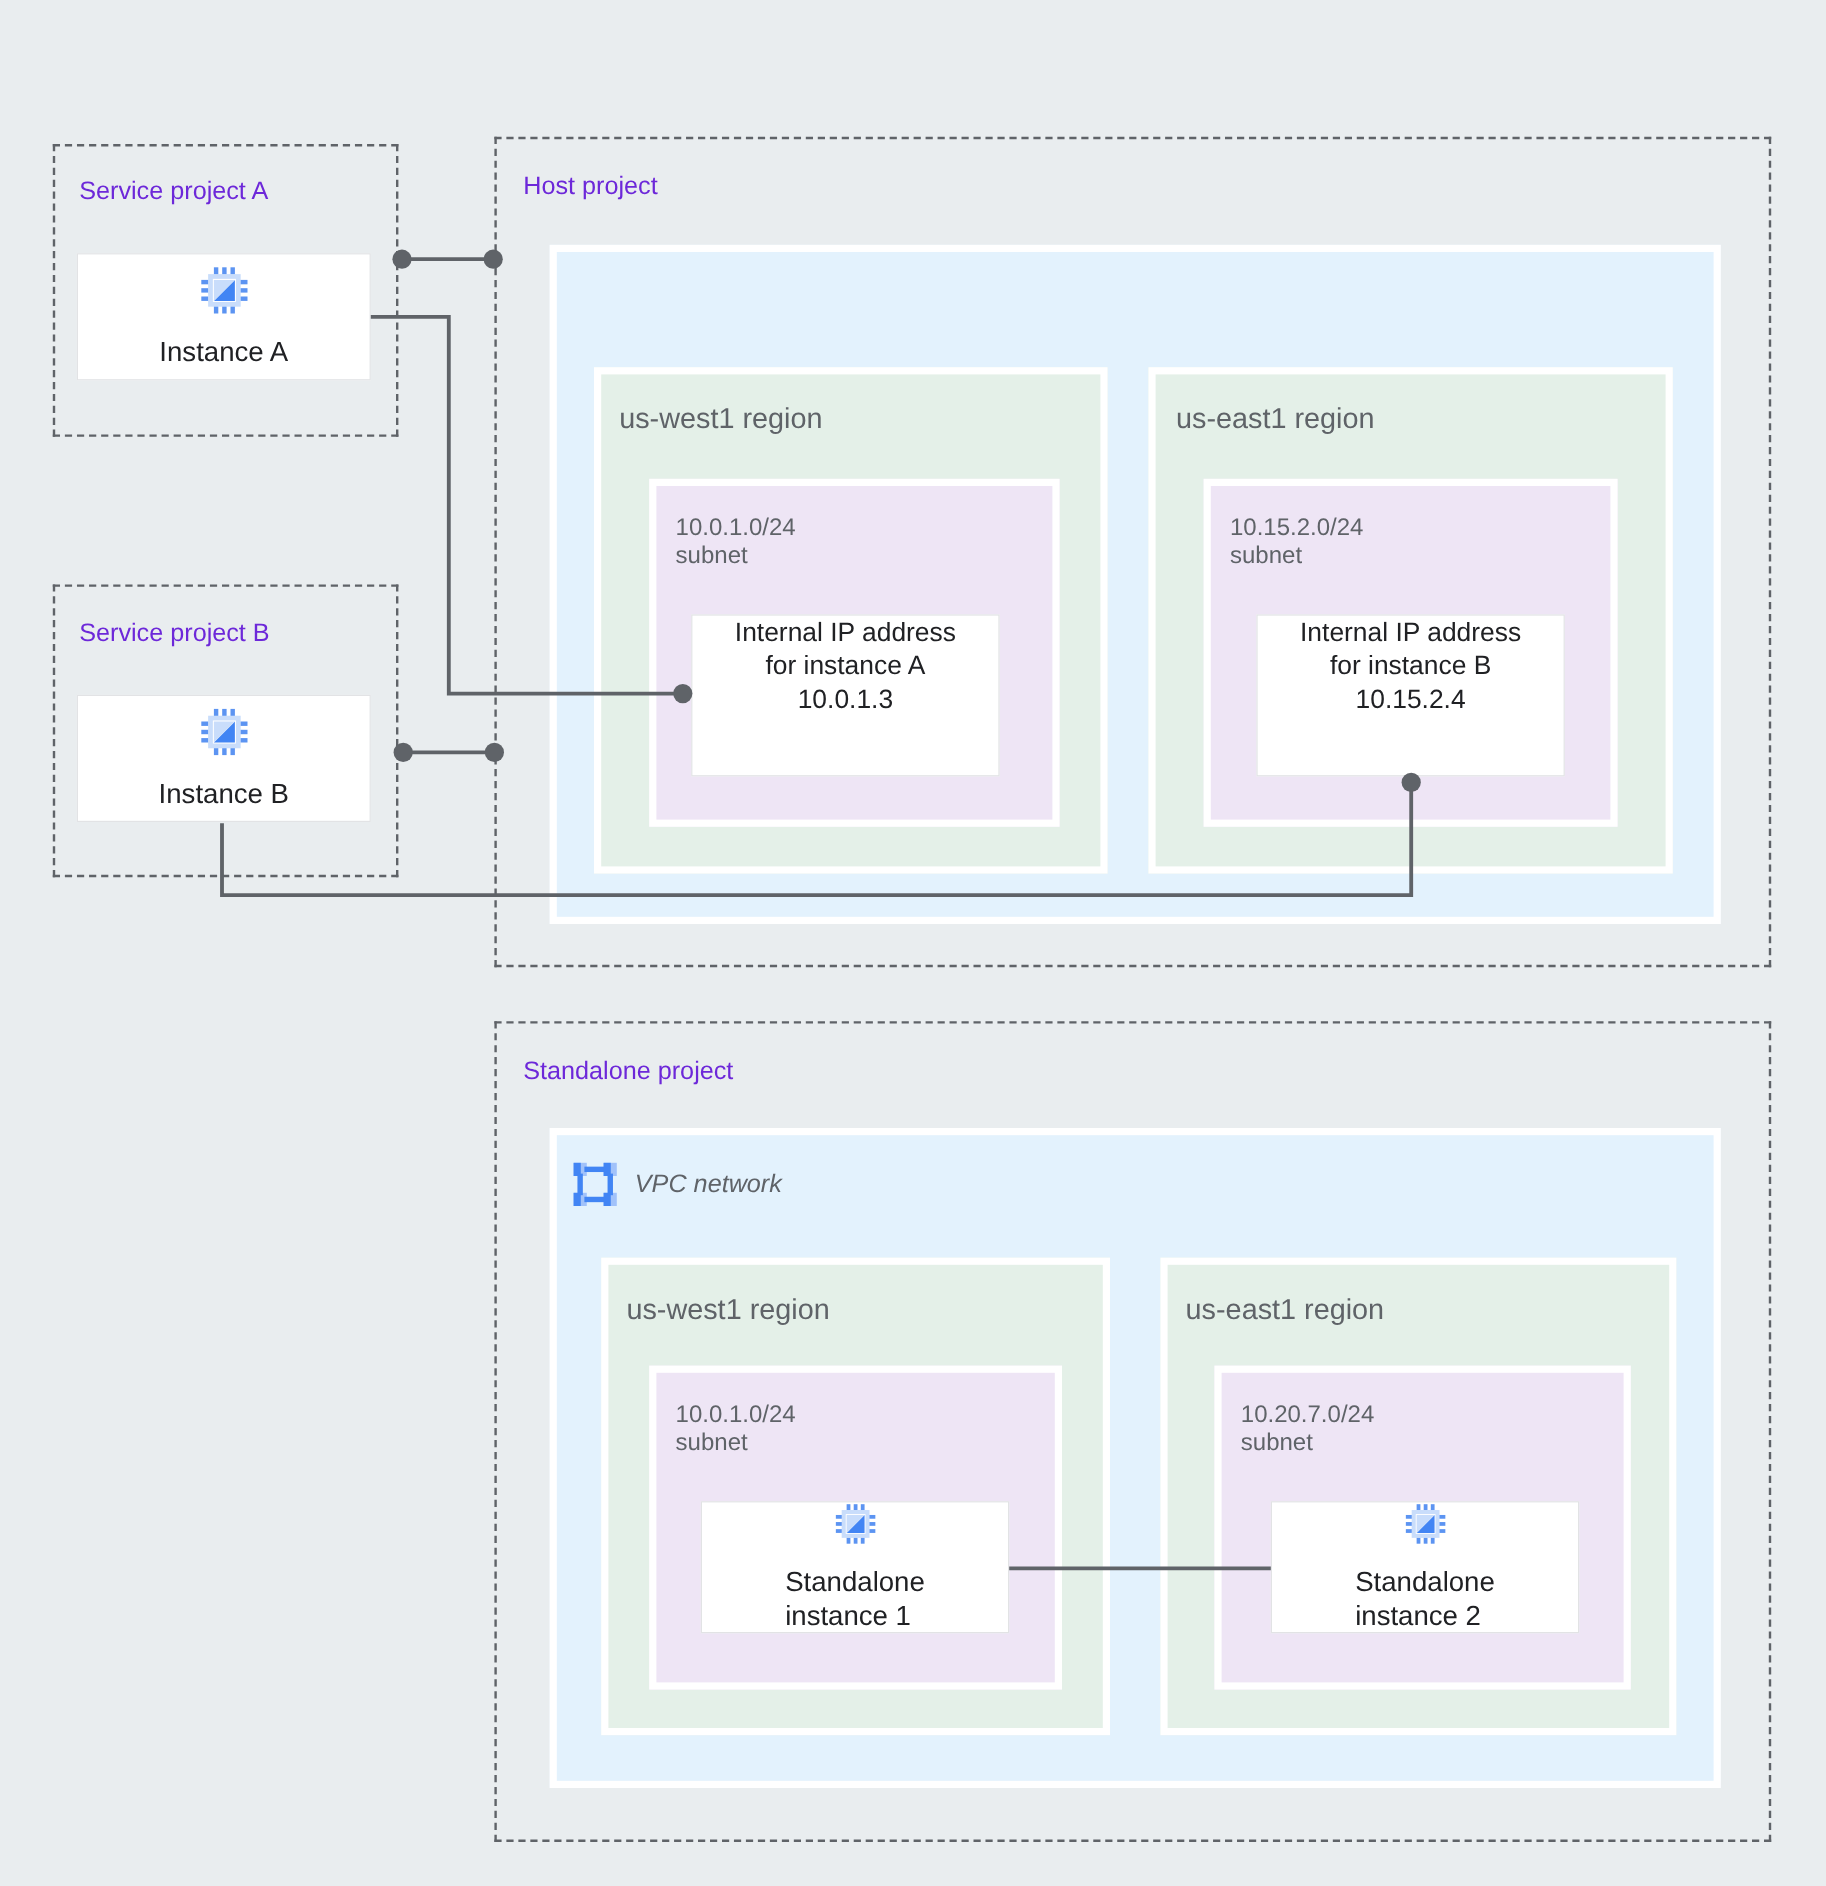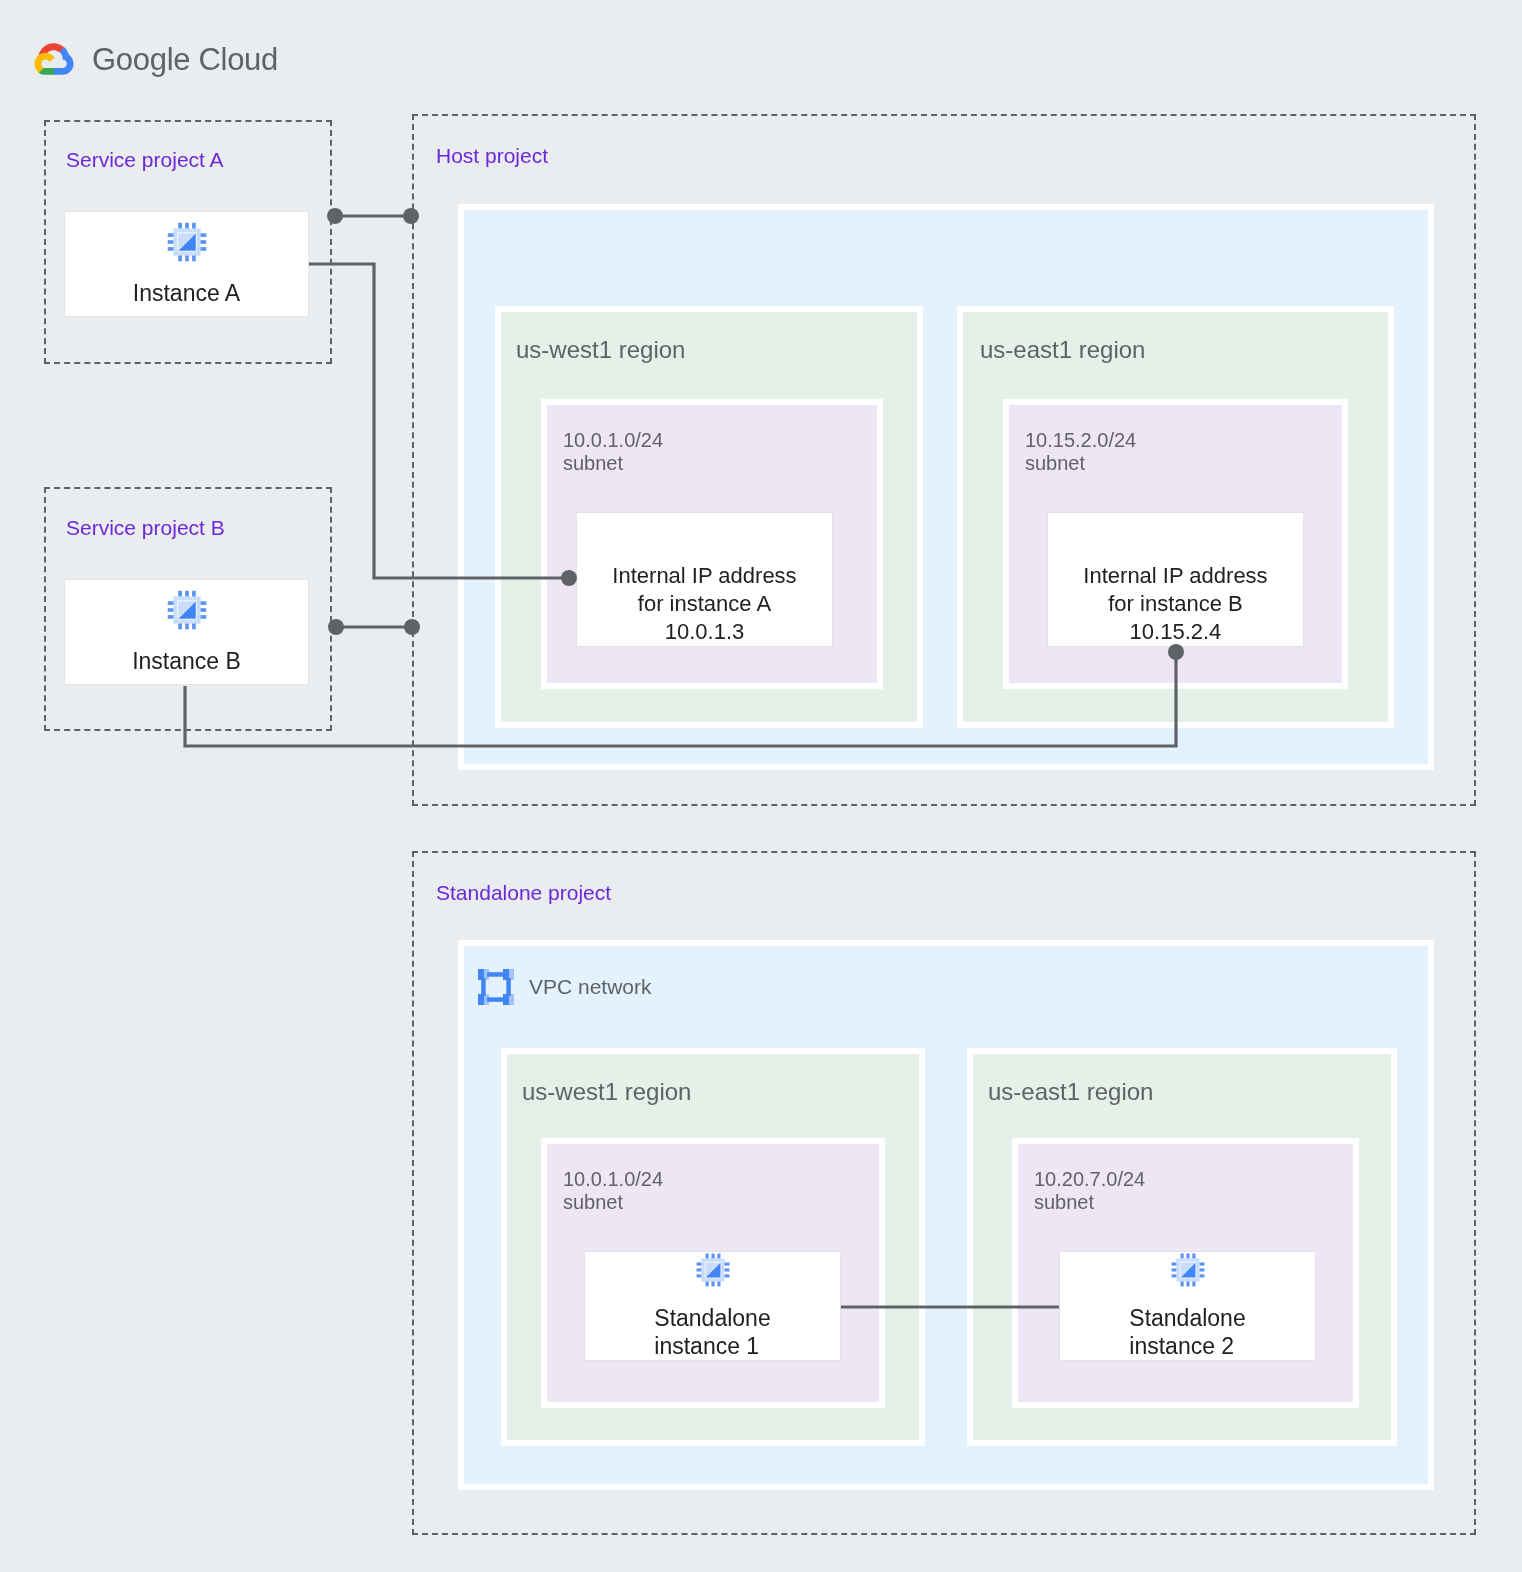--- a/index.html
+++ b/index.html
@@ -98,21 +98,21 @@
     white-space: pre-line;
   }
 
   
   .card {
     position: absolute;
     background: #ffffff;
     border: 1px solid #e2e3e5;
     box-sizing: border-box;
     display: flex;
-    align-items: flex-end;
+    align-items: flex-start;
     justify-content: center;
   }
   .card-text {
     font-size: 22px;
     color: #202124;
     text-align: center;
     line-height: 1.27;
     white-space: pre-line;
   }
   .inst-card {
@@ -138,29 +138,20 @@
     pointer-events: none;
   }
   .wire { fill: none; stroke: #5f6368; stroke-width: 3.2; }
   .wire-dot { fill: #5f6368; }
 </style>
 </head>
 <body>
 
 <div id="canvas">
 
-  <div class="gc-logo">
-    <svg class="gc-mark" viewBox="0 0 48 42">
-      <path d="M28.6 12.5 L32.4 8.7 L32.7 7.1 C25.8 0.8 14.8 1.5 8.6 8.6 C6.9 10.6 5.6 13 4.9 15.4 L6.3 15.2 L13.8 14 L14.4 13.4 C17.7 9.8 23.2 9.3 27.1 12.3 Z" fill="#ea4335"></path>
-      <path d="M38.2 15.3 C37.3 12.1 35.5 9.3 33.1 7.1 L27.8 12.4 C29.9 14.1 31.2 16.8 31.2 19.6 L31.2 20.5 C33.7 20.5 35.8 22.6 35.8 25.2 C35.8 27.7 33.7 29.8 31.2 29.8 L21.9 29.8 L21 30.7 L21 36.3 L21.9 37.2 L31.2 37.2 C37.8 37.2 43.2 31.9 43.2 25.2 C43.2 21.2 41.2 17.6 38.2 15.3 Z" fill="#4285f4"></path>
-      <path d="M12.5 37.2 L21.8 37.2 L21.8 29.8 L12.5 29.8 C11.9 29.8 11.2 29.6 10.7 29.4 L9.4 29.8 L5.6 33.6 L5.2 34.8 C7.3 36.4 9.8 37.2 12.5 37.2 Z" fill="#34a853"></path>
-      <path d="M12.5 13.1 C5.9 13.1 0.5 18.5 0.5 25.2 C0.5 29.1 2.4 32.7 5.5 35 L10.9 29.6 C9.1 28.8 7.9 27.1 7.9 25.2 C7.9 22.6 10 20.5 12.5 20.5 C14.5 20.5 16.2 21.7 16.9 23.4 L22.3 18 C20 14.9 16.4 13.1 12.5 13.1 Z" fill="#fbbc05"></path>
-    </svg>
-    <div class="gc-wordmark"><span class="g-bold">Google</span><span> Cloud</span></div>
-  </div>
 
   <div class="proj" style="left:44px; top:120px; width:288px; height:244px;"></div>
   <div class="proj-label" style="left:66px; top:148px;">Service project A</div>
   <div class="card inst-card" style="left:64px; top:211px; width:245px; height:106px;">
     <svg width="42" height="42" viewBox="0 0 48 48">
       <g fill="#5c94f2">
         <rect x="14" y="2" width="4.2" height="7"></rect>
           <rect x="21.9" y="2" width="4.2" height="7"></rect>
           <rect x="29.8" y="2" width="4.2" height="7"></rect>
         <rect x="14" y="39" width="4.2" height="7"></rect>
@@ -231,21 +222,21 @@
   <div class="card" style="left:1047px; top:512px; width:257px; height:135px;">
     <div class="card-text">Internal IP address
 for instance B
 10.15.2.4</div>
   </div>
 
   <div class="proj" style="left:412px; top:851px; width:1064px; height:684px;"></div>
   <div class="proj-label" style="left:436px; top:881px;">Standalone project</div>
 
   <div class="vpc" style="left:458px; top:940px; width:976px; height:550px;"></div>
-  <div class="vpc-head" style="left:476px; top:967px;">
+  <div class="vpc-head" style="left:476px; top:967px;font-style:italic;">
     <svg width="40" height="40" viewBox="0 0 40 40">
       <rect x="2" y="2" width="11" height="11" fill="#a1c2fa"></rect>
       <rect x="27" y="2" width="11" height="11" fill="#a1c2fa"></rect>
       <rect x="2" y="27" width="11" height="11" fill="#a1c2fa"></rect>
       <rect x="27" y="27" width="11" height="11" fill="#a1c2fa"></rect>
       <rect x="2" y="2" width="6" height="11" fill="#4285f4"></rect>
       <rect x="27" y="2" width="6" height="11" fill="#4285f4"></rect>
       <rect x="2" y="27" width="6" height="11" fill="#4285f4"></rect>
       <rect x="27" y="27" width="6" height="11" fill="#4285f4"></rect>
       <rect x="11" y="5.2" width="18" height="4.5" fill="#4285f4"></rect>

